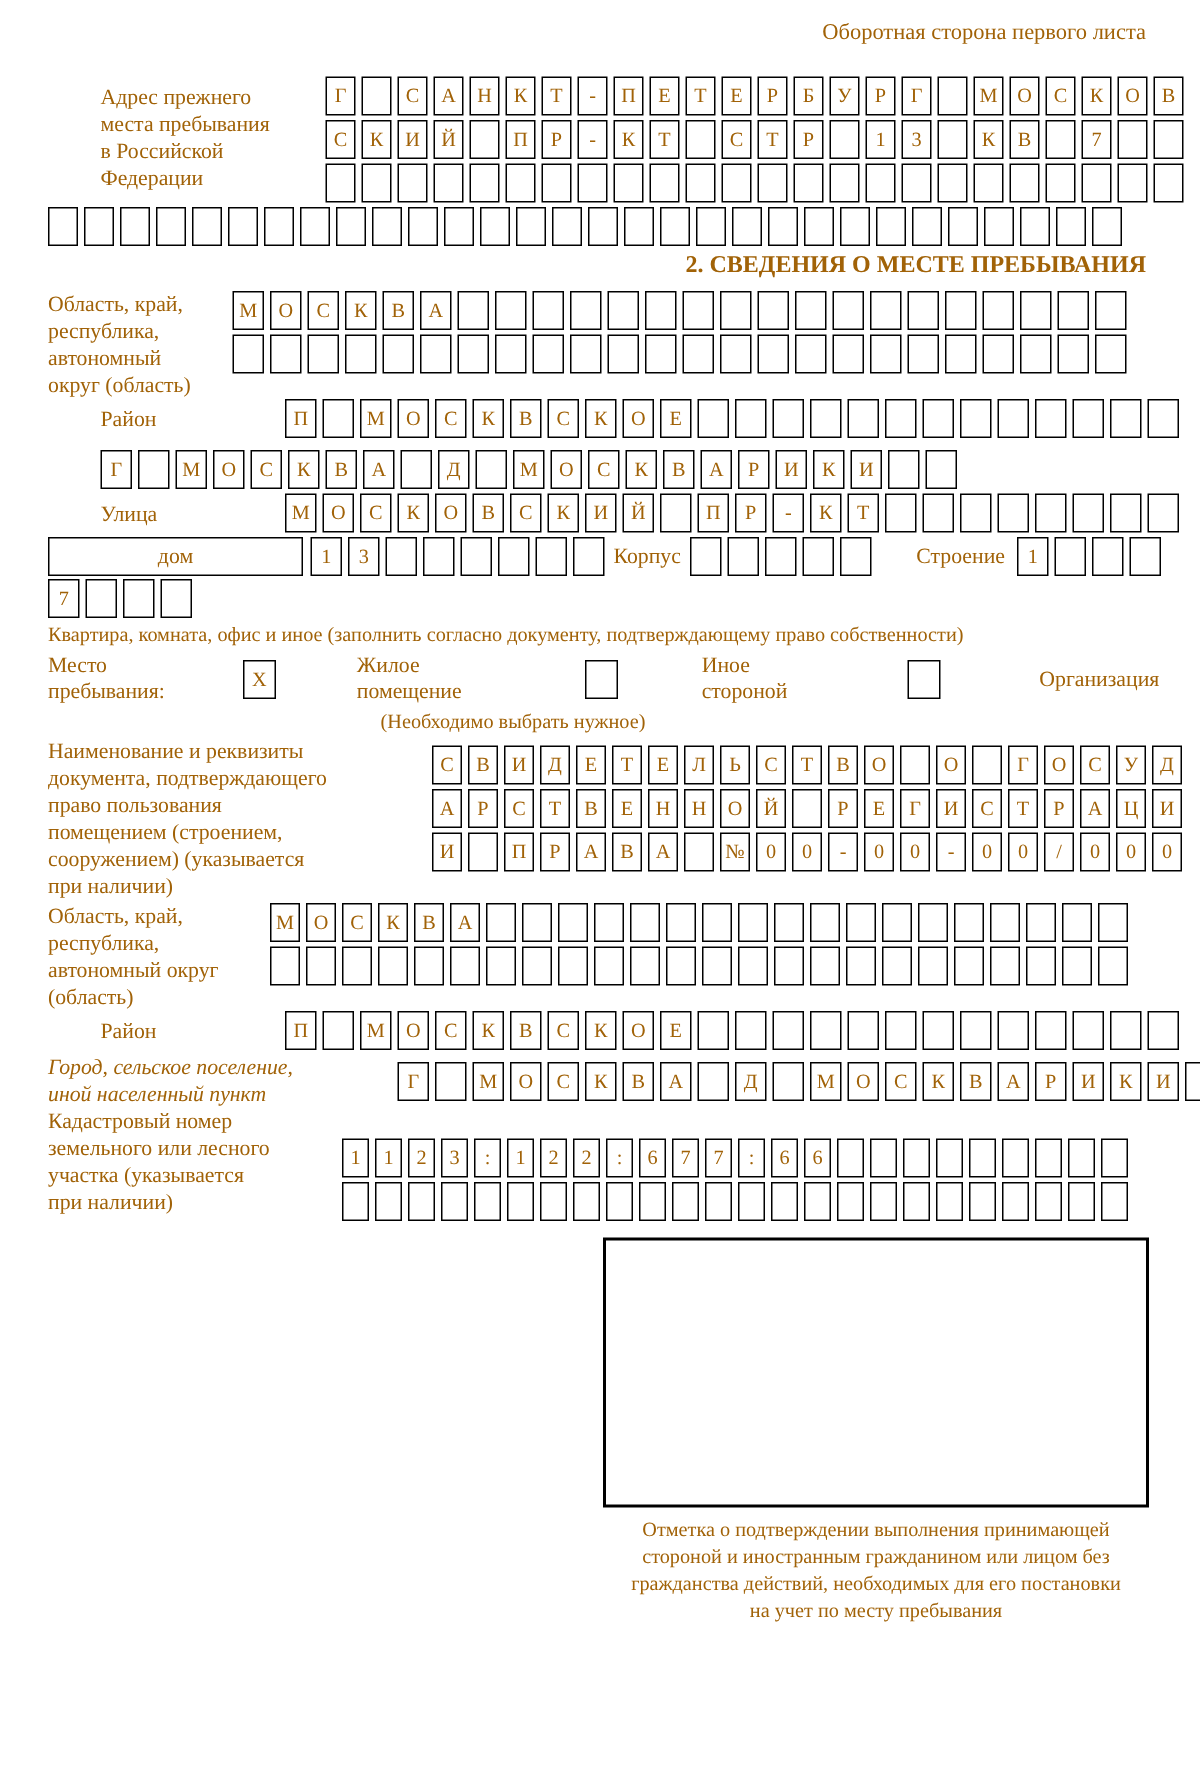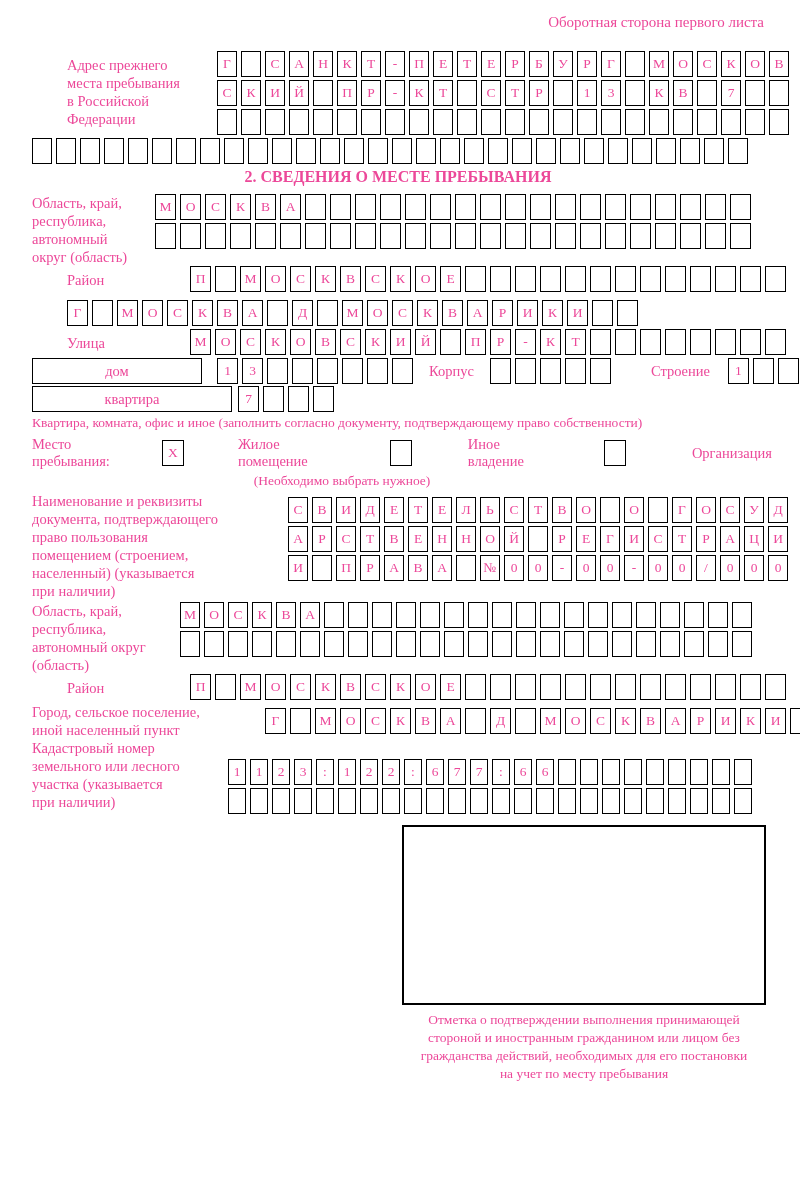--- a/index.html
+++ b/index.html
@@ -1,18 +1,18 @@
 <!DOCTYPE html>
 <html><head>
 <meta charset="utf-8">
 <style>
   html,body{margin:0;padding:0;background:#fff;}
   .page{
     width:800px;height:1180px;box-sizing:border-box;
-    padding:14px 36px 0 32px;background:#fff;color:#ec4899;
+    padding:14px 36px 0 32px;background:#fff;color:#a16207;
     font-family:"Liberation Serif","DejaVu Serif",serif;
     position:relative;overflow:hidden;
   }
   .title{text-align:right;font-size:15px;margin-bottom:20px;}
   .frow{display:flex;align-items:flex-start;}
   .flabel{font-size:14.5px;line-height:18px;flex:none;white-space:pre-line;}
   .rows{display:flex;flex-direction:column;}
   .boxes{display:flex;flex:none;--w:21px;--g:4px;margin-bottom:3px;}
   .g24{--w:20px;}
   .g22{--w:18px;}
@@ -23,24 +23,24 @@
     font-size:13.5px;line-height:1;
   }
   .chkline{display:flex;align-items:center;font-size:14.5px;margin-bottom:2px;gap:44px;}
   .chkline .cb{--w:22px;margin:0 0 0 0;}
   .wbox{
     border:1.8px solid #000;height:26px;box-sizing:border-box;flex:none;
     display:inline-flex;align-items:center;justify-content:center;font-size:14.5px;
   }
   .smallnote{font-size:13.5px;line-height:18px;}
   .cnote{text-align:center;font-size:13.5px;line-height:18px;}
-  .h2{font-weight:bold;text-align:center;font-size:16px;margin:4px 0 8px 0;}
+  .h2{font-weight:bold;text-align:right;font-size:16px;margin:4px 0 8px 0;}
   .h3{font-weight:bold;text-align:center;font-size:15.5px;margin:10px 0 6px 0;}
   .lw150{width:150px;} .lw123{width:123px;} .lw147{width:147px;}
-  .lw221{width:221px;} .lw148{width:148px;} .lw198{width:198px;} .lw196{width:196px;}
+  .lw221{width:221px;} .lw148{width:148px;} .lw198{width:198px;font-style:italic;} .lw196{width:196px;}
   .mb2{margin-bottom:2px;} .mb4{margin-bottom:4px;} .mb6{margin-bottom:6px;}
   .housegap1{margin:0 6px 0 2px;font-size:14.5px;line-height:26px;}
   .housegap2{margin:0 8px 0 26px;font-size:14.5px;line-height:26px;}
   .markwrap{margin-left:336px;width:432px;margin-top:8px;}
   .markbox{width:360px;height:176px;border:2px solid #000;margin:0 auto 6px auto;}
   .markcap{text-align:center;font-size:13.5px;line-height:18px;white-space:pre-line;}
   .padtop20{padding-top:20px;}
   .padtop5{padding-top:5px;margin-left:35px;}
 </style>
 </head>
@@ -313,21 +313,21 @@
         <span class="cb"></span>
         <span class="cb"></span>
         <span class="cb"></span>
         <span class="cb"></span>
         <span class="cb"></span>
         <span class="cb"></span>
         <span class="cb"></span>
       </div>
   </div>
 
-  <div class="frow mb2" style="align-items:center;gap:10px;">
+  <div class="frow mb2" style="align-items:center;">
     <div class="wbox" style="width:170px;margin-right:5px;">дом</div>
     <div class="boxes" style="margin-bottom:0;">
         <span class="cb">1</span>
         <span class="cb">3</span>
         <span class="cb"></span>
         <span class="cb"></span>
         <span class="cb"></span>
         <span class="cb"></span>
         <span class="cb"></span>
         <span class="cb"></span>
@@ -343,53 +343,52 @@
     <div class="housegap2">Строение</div>
     <div class="boxes" style="margin-bottom:0;">
         <span class="cb">1</span>
         <span class="cb"></span>
         <span class="cb"></span>
         <span class="cb"></span>
       </div>
   </div>
 
   <div class="frow mb2" style="align-items:center;">
-    <div class="wbox" style="width:200px;margin-right:6px;">квартира</div>
     <div class="boxes" style="margin-bottom:0;">
         <span class="cb">7</span>
         <span class="cb"></span>
         <span class="cb"></span>
         <span class="cb"></span>
       </div>
   </div>
   <div class="smallnote mb4">Квартира, комната, офис и иное (заполнить согласно документу, подтверждающему право собственности)</div>
 
   <div class="chkline">
     <span style="margin-right:8px;">Место пребывания:</span>
     <span class="boxes" style="margin-bottom:0;--g:0px;">
         <span class="cb">X</span>
       </span>
     <span style="margin:0 38px 0 10px;">Жилое помещение</span>
     <span class="boxes" style="margin-bottom:0;--g:0px;">
         <span class="cb"></span>
       </span>
-    <span style="margin:0 36px 0 12px;">Иное владение</span>
+    <span style="margin:0 36px 0 12px;">Иное стороной</span>
     <span class="boxes" style="margin-bottom:0;--g:0px;">
         <span class="cb"></span>
       </span>
     <span style="margin:0 0 0 22px;">Организация</span>
   </div>
   <div class="cnote mb2" style="width:620px;">(Необходимо выбрать нужное)</div>
 
   <div class="frow mb2">
     <div class="flabel lw221">Наименование и реквизиты
 документа, подтверждающего
 право пользования
 помещением (строением,
-населенный) (указывается
+сооружением) (указывается
 при наличии)</div>
     <div class="rows padtop5">
       <div class="boxes g24">
           <span class="cb">С</span>
           <span class="cb">В</span>
           <span class="cb">И</span>
           <span class="cb">Д</span>
           <span class="cb">Е</span>
           <span class="cb">Т</span>
           <span class="cb">Е</span>

